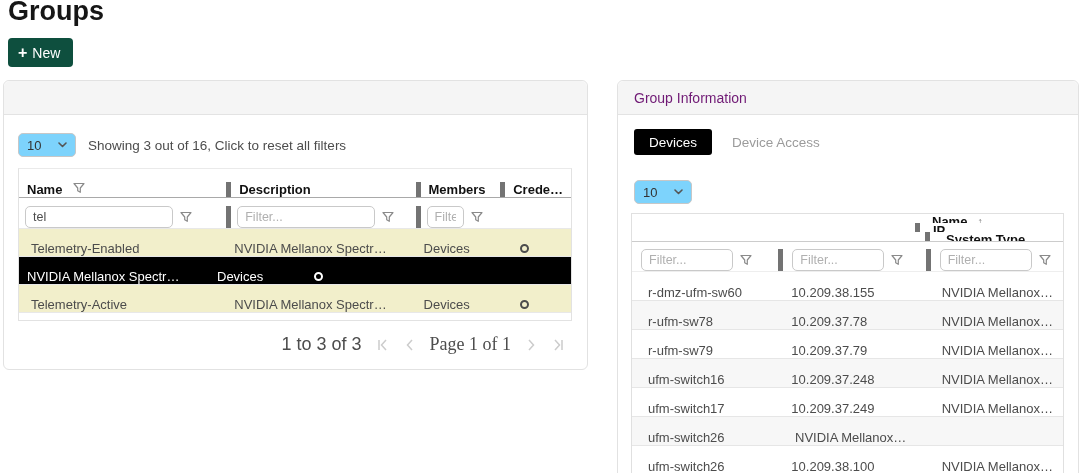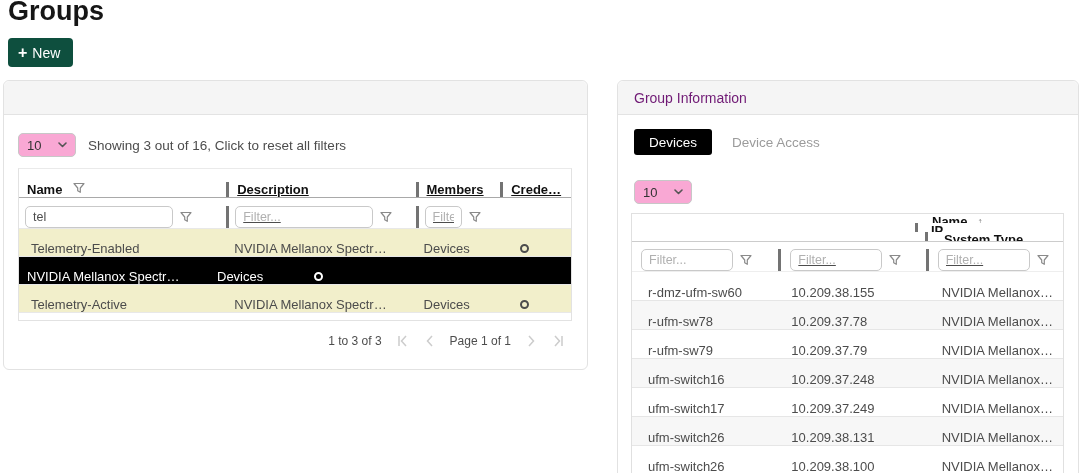--- a/index.html
+++ b/index.html
@@ -17,32 +17,32 @@
   .panel-head { height:34px; background:#f5f5f5; border-bottom:1px solid #e3e3e3;
     border-radius:6px 6px 0 0; display:flex; align-items:center; padding:0 16px;
     font-size:14px; color:#701a75; }
 
   #left-panel  { left:3px;  top:80px; width:585px; height:290px; }
   #right-panel { left:617px; top:80px; width:462px; height:420px; }
 
   
   .selectbox { width:58px; height:24px; border:1px solid #c7c7c7; border-radius:5px;
     display:inline-flex; align-items:center; justify-content:space-between; padding:0 8px;
-    font-size:13px; color:#333; cursor:pointer; background:#f9a8d4; }
+    font-size:13px; color:#333; cursor:pointer; background:#7dd3fc; }
   .chev { width:9px; height:6px; }
 
   .controls-row { display:flex; align-items:center; gap:12px; margin:18px 0 0 14px; height:24px; }
   .showing-text { font-size:13.5px; color:#4d4d4d; }
 
   
   .grid { font-size:13px; }
   .row { display:flex; align-items:flex-end; }
   .cell { overflow:hidden; white-space:nowrap; text-overflow:ellipsis; padding-left:8px; }
   .hdr { font-weight:700; color:#111; }
-  .sep { border-left:3px solid #737373;text-decoration:underline; }
+  .sep { border-left:5px solid #737373; }
   .filter-input { height:22px; border:1px solid #c9c9c9; border-radius:5px; padding:0 7px;
     font-size:12.5px; color:#4c4c4c; font-family:"Liberation Sans", sans-serif; outline:none; min-width:0; }
   .filter-input::placeholder { color:#b0b0b0; }
   .funnel { flex:0 0 auto; margin-left:7px; }
 
   
   #groups-table { margin:11px 0 0 14px; width:554px; border:1px solid #e2e2e2; border-top-color:#eaeaea; }
   #groups-table .hrow { height:29px; border-bottom:1px solid #a9a9a9; }
   #groups-table .frow { height:30px; }
   #groups-table .drow { height:28px; border-top:1px solid #e8e8e8; background:#f2efcb; color:#4c4c4c; }
@@ -51,22 +51,22 @@
   .drow .c-name { padding-left:12px; display:flex; align-items:center; }
   .drow.selected .c-name { padding-left:6px; }
   .list-icon { margin-right:5px; flex:0 0 auto; }
   .circle-icon { display:inline-block; width:9px; height:9px; border:2px solid currentColor;
     border-radius:50%; margin-left:12px; }
   .gt-bottom { height:8px; }
   .fcell { display:flex; align-items:center; padding-left:6px; }
 
   
   .pagination { display:flex; align-items:center; justify-content:flex-end; gap:14px;
-    margin:13px 22px 0 0; font-size:12px; color:#4d4d4d; }
-  .pg-icons { display:flex; align-items:center; gap:16px; color:#cccccc; }
+    margin:13px 22px 0 0; font-size:18px; color:#4d4d4d; }
+  .pg-icons { display:flex; align-items:center; gap:16px; color:#cccccc;font-family:Liberation Serif, serif; }
   .pg-btn { display:flex; align-items:center; cursor:default; }
 
   
   .tabs { display:flex; align-items:center; gap:18px; margin:14px 0 0 16px; }
   .tab { height:26px; display:flex; align-items:center; padding:0 15px; font-size:13.5px;
     border-radius:3px; cursor:pointer; }
   .tab.active { background:#000; color:#fff; }
   .tab.inactive { color:#9b9b9b; padding:0 2px; }
 
   
@@ -265,21 +265,20 @@
       <div class="cell r-ip">10.209.37.248</div>
       <div class="cell r-sys">NVIDIA Mellanox…</div>
     </div>
     <div class="row drow">
       <div class="cell r-name">ufm-switch17</div>
       <div class="cell r-ip">10.209.37.249</div>
       <div class="cell r-sys">NVIDIA Mellanox…</div>
     </div>
     <div class="row drow alt">
       <div class="cell r-name">ufm-switch26</div>
-      <div class="cell r-ip">10.209.38.131</div>
       <div class="cell r-sys">NVIDIA Mellanox…</div>
     </div>
     <div class="row drow">
       <div class="cell r-name">ufm-switch26</div>
       <div class="cell r-ip">10.209.38.100</div>
       <div class="cell r-sys">NVIDIA Mellanox…</div>
     </div>
   </div>
 </div>
 

